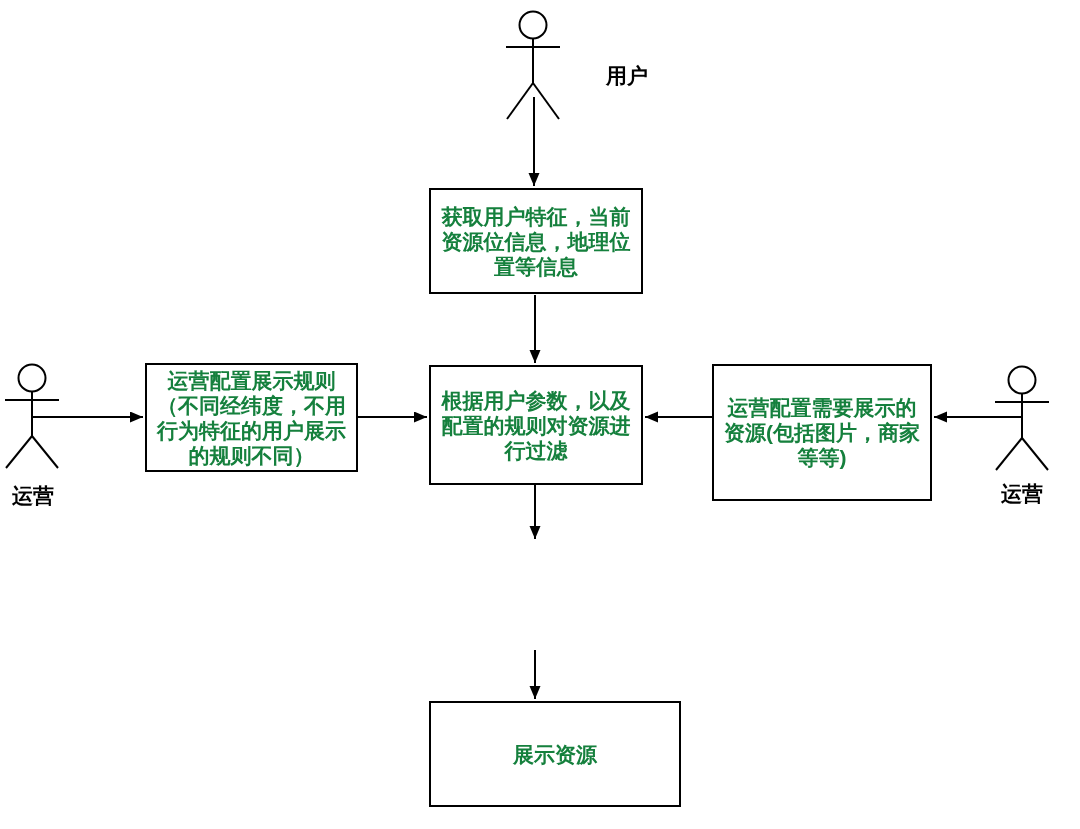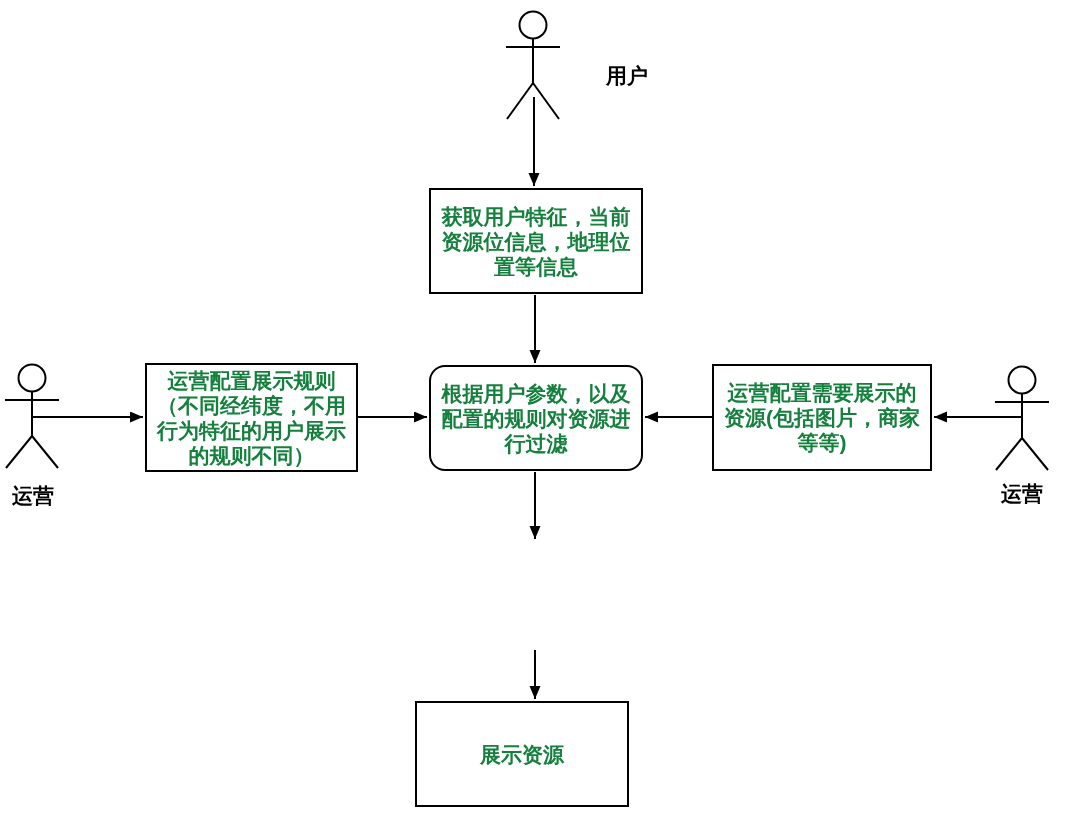--- a/index.html
+++ b/index.html
@@ -40,24 +40,24 @@
     font-size: 21px;
     line-height: 25px;
     font-weight: 600;
     color: #000000;
     text-align: center;
     white-space: nowrap;
   }
   
   #node-collect   { left: 429px; top: 188px; width: 214px; height: 106px; }
   #node-rules     { left: 145px; top: 363px; width: 213px; height: 109px; }
-  #node-filter    { left: 429px; top: 365px; width: 214px; height: 106px; border-radius: 16px; }
-  #node-resources { left: 712px; top: 364px; width: 220px; height: 107px; }
+  #node-filter    { left: 429px; top: 365px; width: 214px; height: 120px; }
+  #node-resources { left: 712px; top: 364px; width: 220px; height: 137px; }
   #node-filtered  { left: 429px; top: 541px; width: 214px; height: 107px; }
-  #node-display   { left: 415px; top: 701px; width: 214px; height: 106px; }
+  #node-display   { left: 429px; top: 701px; width: 252px; height: 106px; }
   #label-user      { left: 602px; top: 63px;  width: 46px; text-align: right; }
   #label-ops-left  { left: 11px;  top: 483px; width: 44px; }
   #label-ops-right { left: 1000px; top: 481px; width: 44px; }
   svg line, svg circle { stroke: #000000; stroke-width: 2; fill: none; }
   svg .arrow-line { stroke: #000000; stroke-width: 2; }
 </style>
 </head>
 <body>
 
 <div class="canvas">

